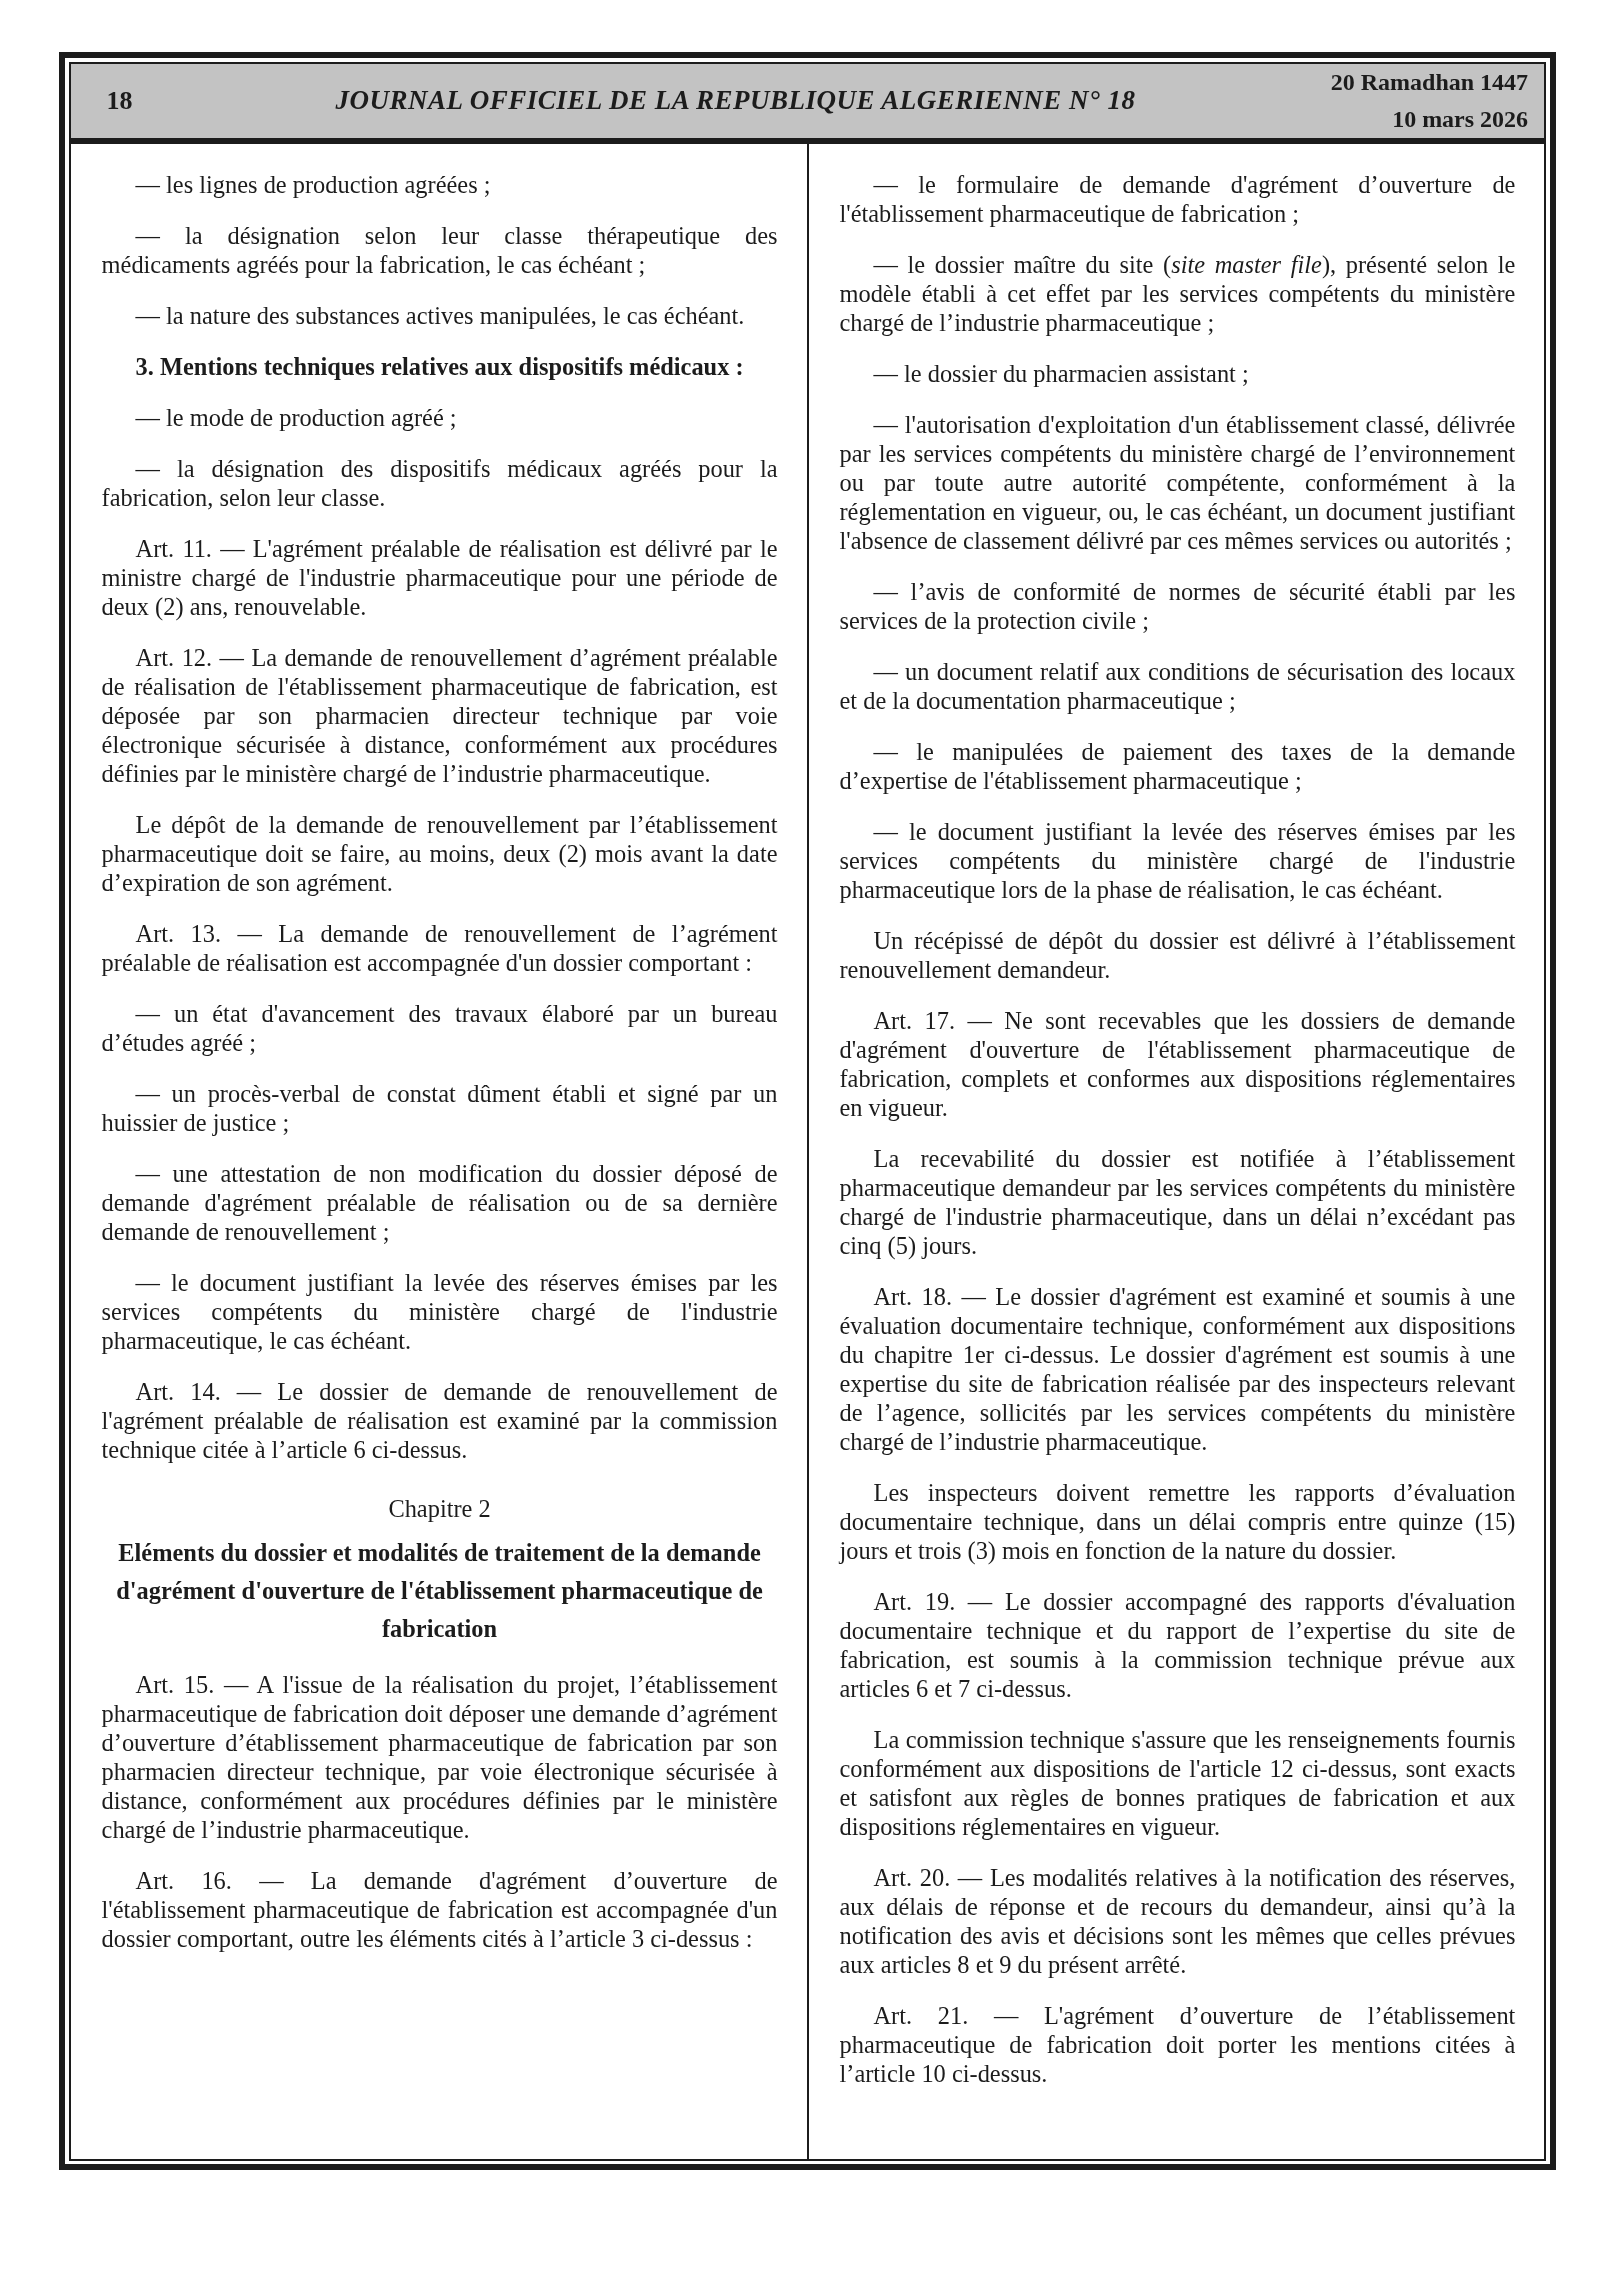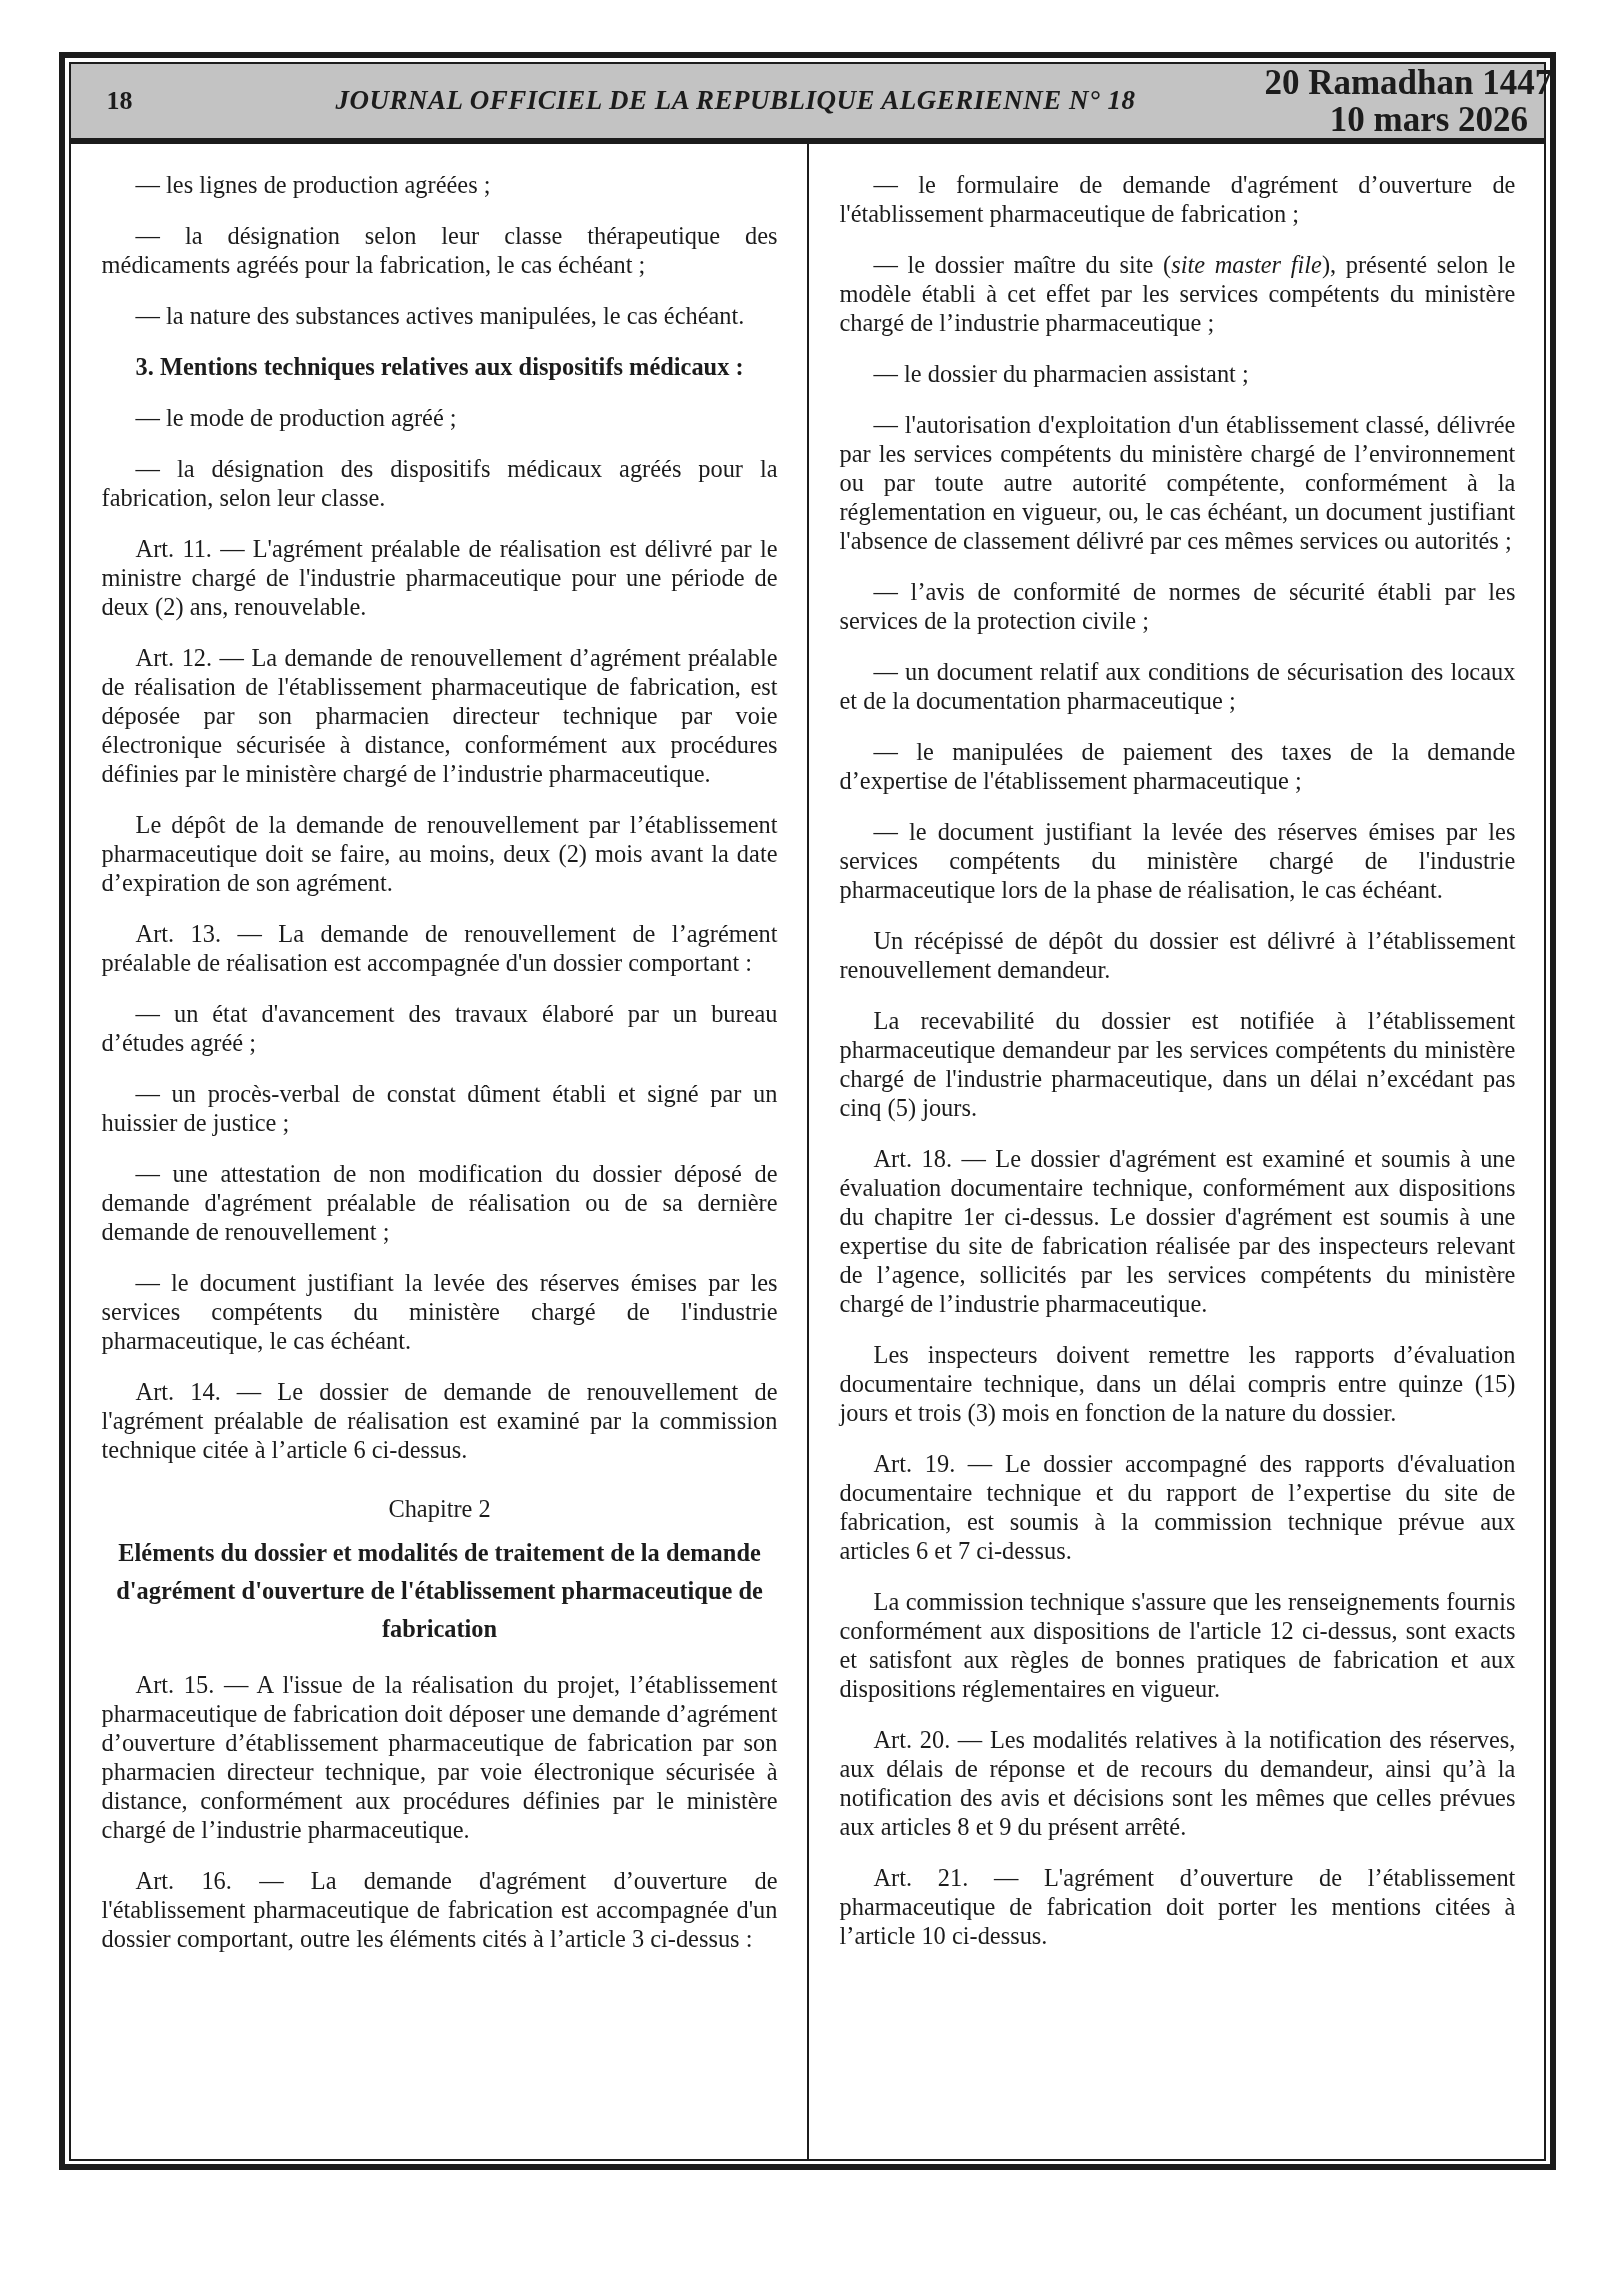--- a/index.html
+++ b/index.html
@@ -53,21 +53,21 @@
     text-align:center;
     font-size:27px;
     letter-spacing:0.5px;
     white-space:nowrap;
     font-style:italic;
   }
   .dates{
     width:280px;
     text-align:right;
     padding-right:16.3px;
-    font-size:35px;
+    font-size:24px;
     line-height:37px;
     white-space:nowrap;
   }
   .columns{
     display:flex;
     min-height:2015px;
     background:var(--page-bg);
   }
   .col{
     flex:1 1 0;
@@ -140,20 +140,21 @@
         <div class="col col-right" id="col-right">
             <p class="para dash"><span>— le formulaire de demande d'agrément d’ouverture de l'établissement pharmaceutique de fabrication ;</span></p>
             <p class="para dash"><span>— le dossier maître du site (</span><span class="em">site master file</span><span>), présenté selon le modèle établi à cet effet par les services compétents du ministère chargé de l’industrie pharmaceutique ;</span></p>
             <p class="para dash"><span>— le dossier du pharmacien assistant ;</span></p>
             <p class="para dash"><span>— l'autorisation d'exploitation d'un établissement classé, délivrée par les services compétents du ministère chargé de l’environnement ou par toute autre autorité compétente, conformément à la réglementation en vigueur, ou, le cas échéant, un document justifiant l'absence de classement délivré par ces mêmes services ou autorités ;</span></p>
             <p class="para dash"><span>— l’avis de conformité de normes de sécurité établi par les services de la protection civile ;</span></p>
             <p class="para dash"><span>— un document relatif aux conditions de sécurisation des locaux et de la documentation pharmaceutique ;</span></p>
             <p class="para dash"><span>— le manipulées de paiement des taxes de la demande d’expertise de l'établissement pharmaceutique ;</span></p>
             <p class="para dash"><span>— le document justifiant la levée des réserves émises par les services compétents du ministère chargé de l'industrie pharmaceutique lors de la phase de réalisation, le cas échéant.</span></p>
             <p class="para body"><span>Un récépissé de dépôt du dossier est délivré à l’établissement renouvellement demandeur.</span></p>
+            <p class="para body"><span>Art. 17. — Ne sont recevables que les dossiers de demande d'agrément d'ouverture de l'établissement pharmaceutique de fabrication, complets et conformes aux dispositions réglementaires en vigueur.</span></p>
             <p class="para body"><span>La recevabilité du dossier est notifiée à l’établissement pharmaceutique demandeur par les services compétents du ministère chargé de l'industrie pharmaceutique, dans un délai n’excédant pas cinq (5) jours.</span></p>
             <p class="para body"><span>Art. 18. — Le dossier d'agrément est examiné et soumis à une évaluation documentaire technique, conformément aux dispositions du chapitre 1er ci-dessus. Le dossier d'agrément est soumis à une expertise du site de fabrication réalisée par des inspecteurs relevant de l’agence, sollicités par les services compétents du ministère chargé de l’industrie pharmaceutique.</span></p>
             <p class="para body"><span>Les inspecteurs doivent remettre les rapports d’évaluation documentaire technique, dans un délai compris entre quinze (15) jours et trois (3) mois en fonction de la nature du dossier.</span></p>
             <p class="para body"><span>Art. 19. — Le dossier accompagné des rapports d'évaluation documentaire technique et du rapport de l’expertise du site de fabrication, est soumis à la commission technique prévue aux articles 6 et 7 ci-dessus.</span></p>
             <p class="para body"><span>La commission technique s'assure  que les renseignements fournis conformément aux dispositions de l'article 12 ci-dessus, sont exacts et satisfont aux règles de bonnes pratiques de fabrication et aux dispositions réglementaires en vigueur.</span></p>
             <p class="para body"><span>Art. 20. — Les modalités relatives à la notification des réserves, aux délais de réponse et de recours du demandeur, ainsi qu’à la notification des avis et décisions sont les mêmes que celles prévues aux articles 8 et 9 du présent arrêté.</span></p>
             <p class="para body"><span>Art. 21. — L'agrément d’ouverture de l’établissement pharmaceutique de fabrication doit porter les mentions citées à l’article 10 ci-dessus.</span></p>
           </div>
       </div>
 

